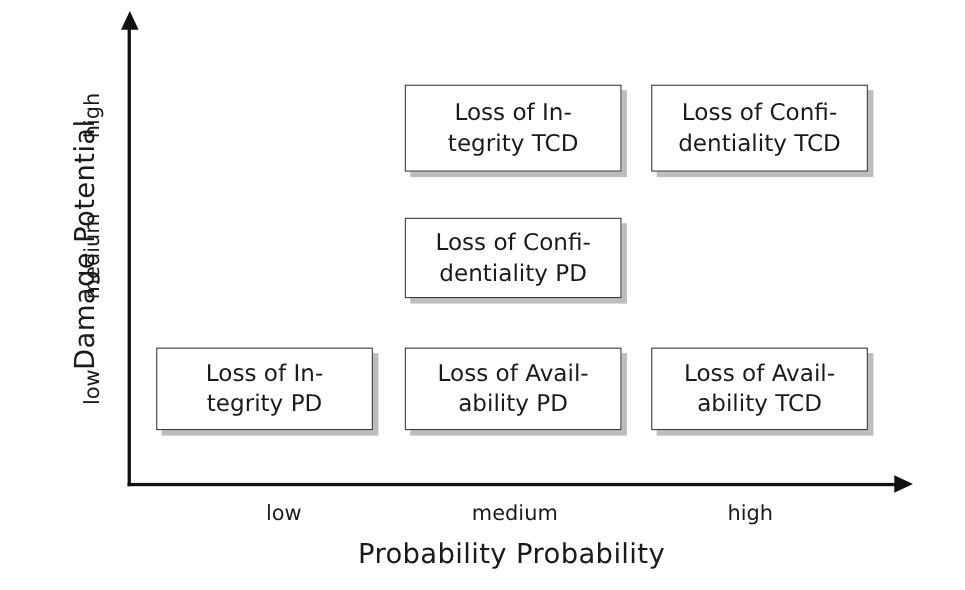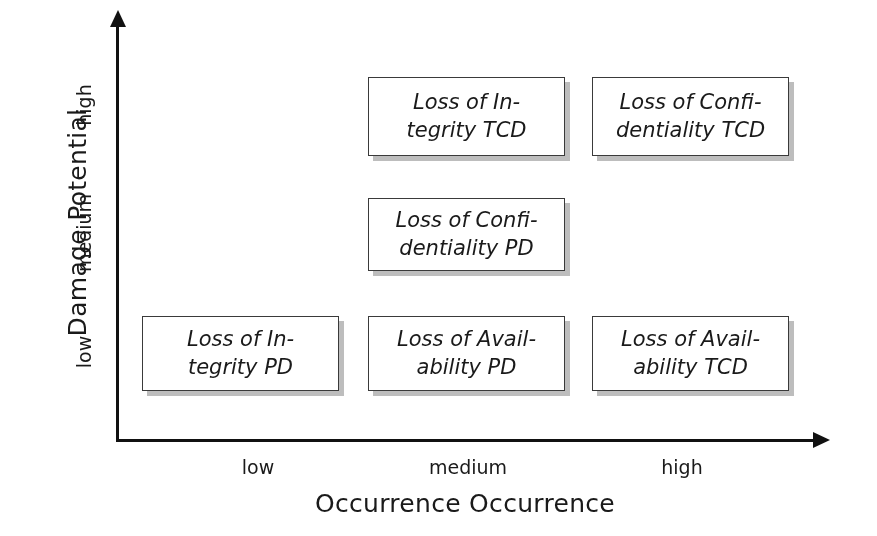--- a/index.html
+++ b/index.html
@@ -120,21 +120,20 @@
     align-items: center;
     justify-content: center;
   }
   .risk-box-label {
     font-size: 21px;
     line-height: 1.33;
     color: #1a1a1a;
     text-align: center;
     padding: 0 8px;
     white-space: pre-line;
-    font-style: italic;
   }
 
   
   #box-integrity-tcd       { left: 368px; top: 77px;  width: 197px; height: 79px; }
   #box-confidentiality-tcd { left: 592px; top: 77px;  width: 197px; height: 79px; }
   
   #box-confidentiality-pd  { left: 368px; top: 198px; width: 197px; height: 73px; }
   
   #box-integrity-pd        { left: 142px; top: 316px; width: 197px; height: 75px; }
   #box-availability-pd     { left: 368px; top: 316px; width: 197px; height: 75px; }
@@ -144,21 +143,21 @@
 <body>
 
 <div id="risk-matrix-figure">
 
   <div class="axis-line" id="y-axis-line"></div>
   <div class="arrow-head" id="y-axis-arrow"></div>
   <div class="axis-line" id="x-axis-line"></div>
   <div class="arrow-head" id="x-axis-arrow"></div>
 
   <div id="y-axis-title">Damage Potential</div>
-  <div id="x-axis-title">Occurrence Occurrence</div>
+  <div id="x-axis-title">Probability Probability</div>
 
   <div class="y-tick-label" id="y-tick-high">high</div>
   <div class="y-tick-label" id="y-tick-medium">medium</div>
   <div class="y-tick-label" id="y-tick-low">low</div>
 
   <div class="x-tick-label" id="x-tick-low">low</div>
   <div class="x-tick-label" id="x-tick-medium">medium</div>
   <div class="x-tick-label" id="x-tick-high">high</div>
 
   <div class="risk-box" id="box-integrity-tcd">

